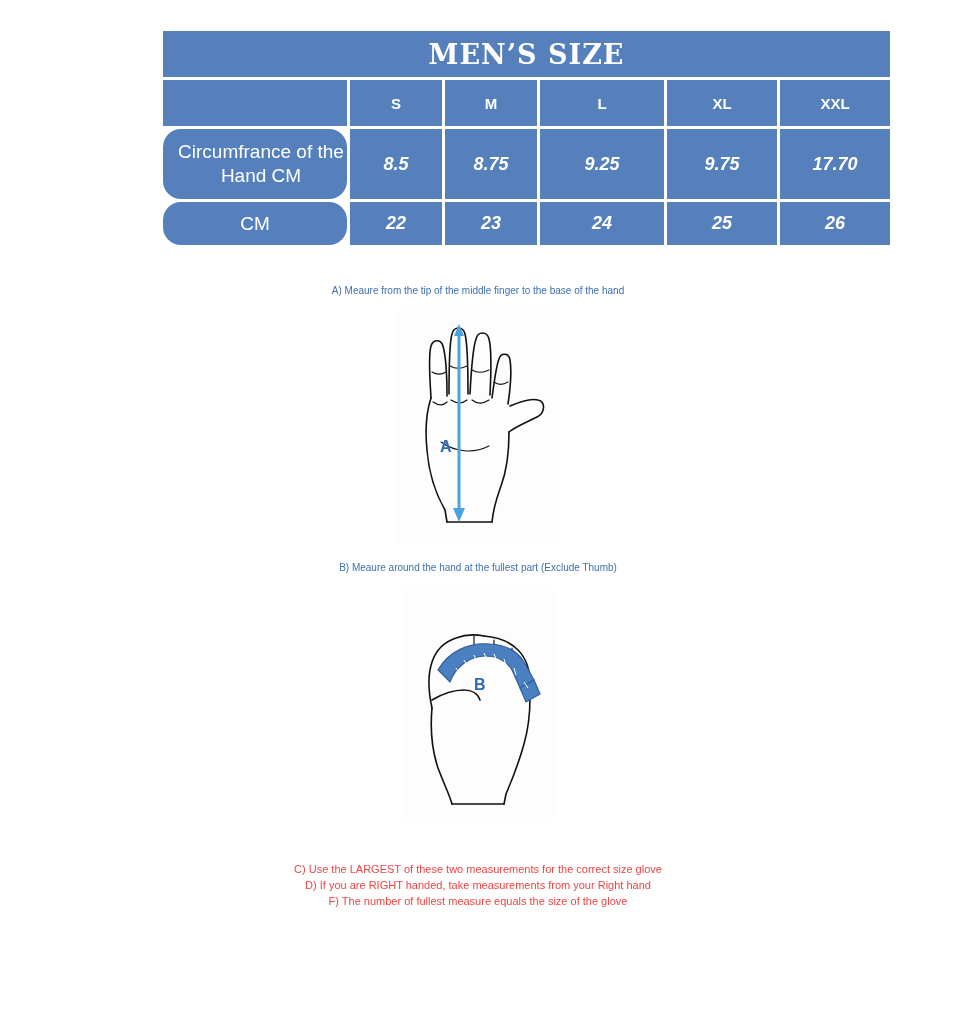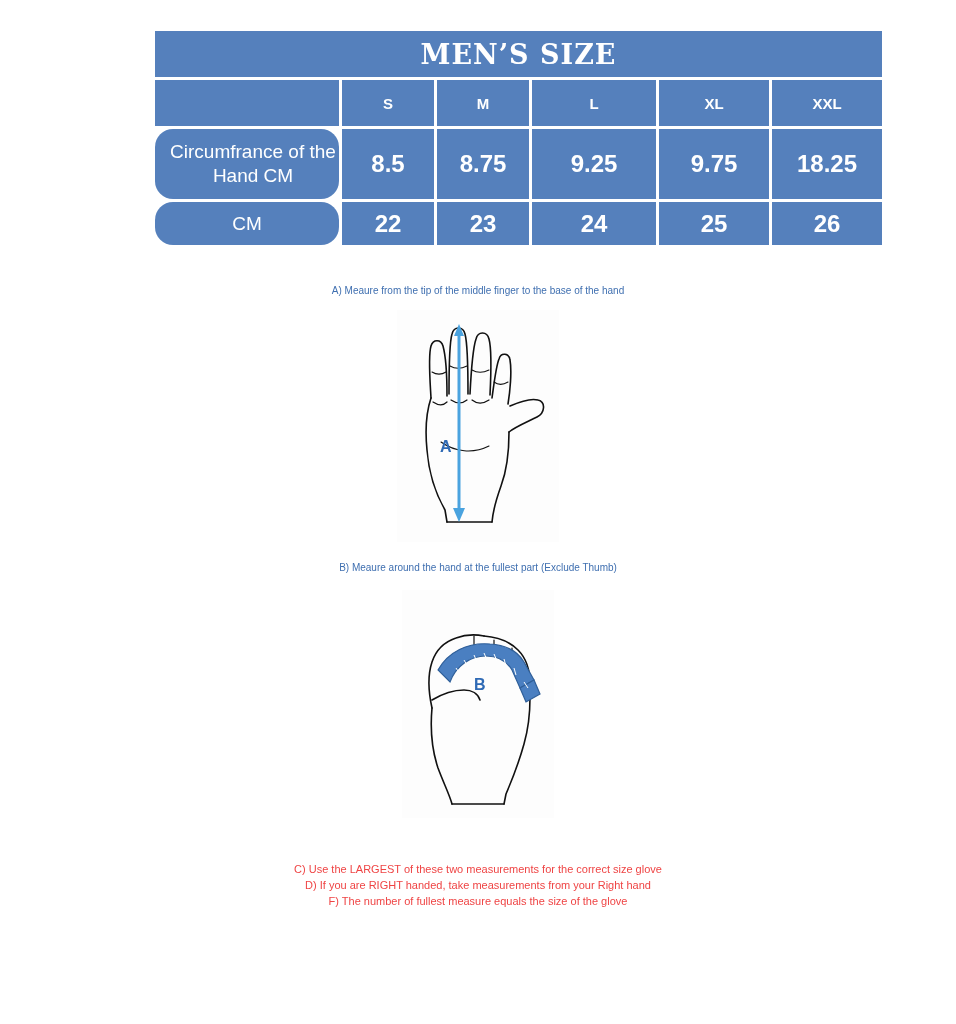--- a/index.html
+++ b/index.html
@@ -17,21 +17,21 @@
   .page {
     position: relative;
     width: 956px;
     height: 1024px;
     background: #ffffff;
   }
 
   
   .table-wrap {
     position: absolute;
-    left: 152px;
+    left: 160px;
     top: 28px;
     width: 722px;
   }
   table.size-table {
     border-collapse: separate;
     border-spacing: 3px;
     width: 722px;
     table-layout: fixed;
   }
   table.size-table td {
@@ -62,22 +62,23 @@
     text-align: left;
     padding-left: 12px !important;
     line-height: 1.25;
     border-radius: 18px;
   }
   .row-label.center {
     text-align: center;
     padding-left: 0 !important;
   }
   .val-cell {
-    font-size: 24px;
-    font-weight: bold;
+    font-size: 18px;
+    font-weight: bold;
+    font-style: italic;
   }
   .r1 td { height: 70px; }
   .r2 td { height: 43px; }
   col.c0 { width: 184px; }
   col.c1 { width: 92px; }
   col.c2 { width: 92px; }
   col.c3 { width: 124px; }
   col.c4 { width: 110px; }
   col.c5 { width: 110px; }
 
@@ -148,21 +149,21 @@
           <td>L</td>
           <td>XL</td>
           <td>XXL</td>
         </tr>
         <tr class="r1">
           <td class="row-label">Circumfrance of the Hand CM</td>
           <td class="val-cell">8.5</td>
           <td class="val-cell">8.75</td>
           <td class="val-cell">9.25</td>
           <td class="val-cell">9.75</td>
-          <td class="val-cell">18.25</td>
+          <td class="val-cell">17.70</td>
         </tr>
         <tr class="r2">
           <td class="row-label center">CM</td>
           <td class="val-cell">22</td>
           <td class="val-cell">23</td>
           <td class="val-cell">24</td>
           <td class="val-cell">25</td>
           <td class="val-cell">26</td>
         </tr>
       </tbody>

